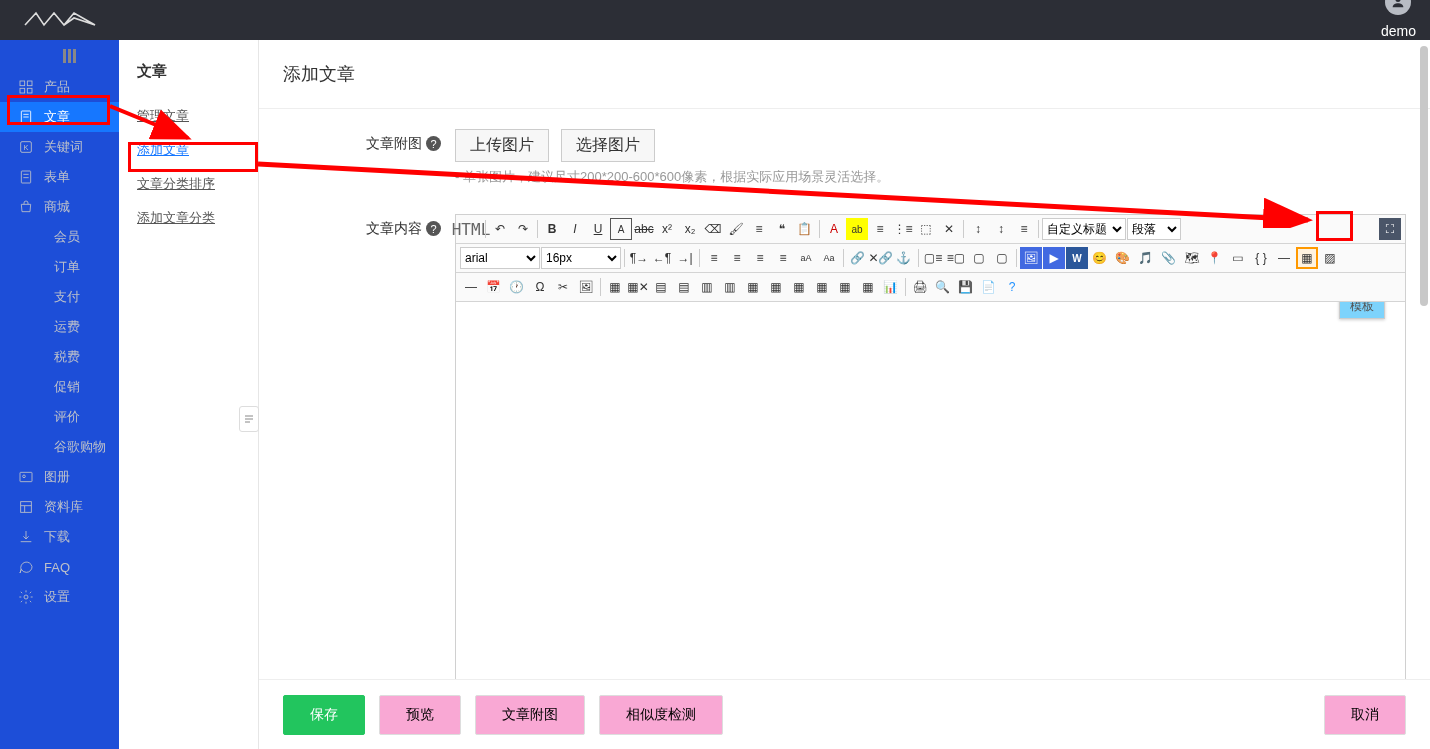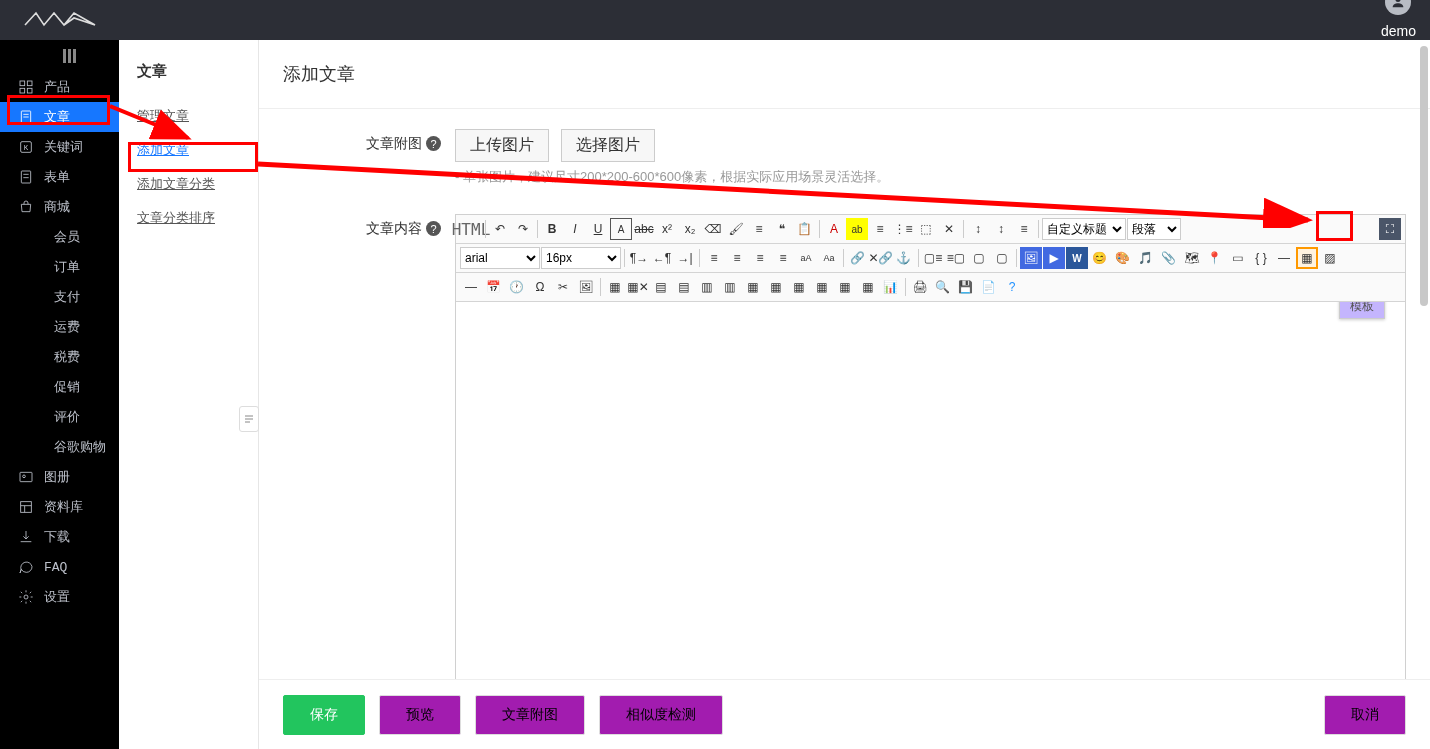--- a/index.html
+++ b/index.html
@@ -8,21 +8,21 @@
 
 .topbar { height:40px; background:#2c2e36; display:flex; align-items:center; justify-content:space-between; padding:0 14px 0 0; }
 .logo { width:119px; height:40px; display:flex; align-items:center; justify-content:center; }
 .logo svg { fill:#ccc; }
 .user { display:flex; align-items:center; gap:8px; color:#fff; cursor:pointer;flex-direction:column; }
 .avatar { width:26px; height:26px; border-radius:50%; background:#b8bcc4; display:flex; align-items:center; justify-content:center; }
 .avatar svg { fill:#2c2e36; }
 .caret-down { width:0; height:0; border-left:4px solid transparent; border-right:4px solid transparent; border-top:5px solid #fff; }
 
 
-.sidebar { position:absolute; top:40px; left:0; width:139px; bottom:0; background:#000000; color:#bcc0ca; overflow-y:auto;font-family:Liberation Mono, monospace; }
+.sidebar { position:absolute; top:40px; left:0; width:139px; bottom:0; background:#1d4ed8; color:#bcc0ca; overflow-y:auto; }
 .sidebar .collapse-bar { height:32px; display:flex; align-items:center; justify-content:center; cursor:pointer; }
 .sidebar .collapse-bar .bar { width:3px; height:14px; background:#888; margin:0 1px; }
 .nav-item { display:flex; align-items:center; height:30px; padding:0 8px 0 18px; cursor:pointer; font-size:13px; gap:10px; position:relative; }
 .nav-item.sub { padding-left:54px; }
 .nav-item.active { background:#1677ff; color:#fff; }
 .nav-item .icon-slot { width:16px; height:16px; display:flex; align-items:center; justify-content:center; }
 .nav-item svg { fill:none; stroke:#bcc0ca; stroke-width:1.3; }
 .nav-item.active svg { stroke:#fff; }
 .nav-item .expander { margin-left:auto; width:0; height:0; border-left:4px solid transparent; border-right:4px solid transparent; border-bottom:5px solid #bcc0ca; }
 
@@ -50,25 +50,25 @@
 
 
 .editor-wrap { border:1px solid #d0d0d0; background:#fff; }
 .editor-tb { background:#fafafa; border-bottom:1px solid #d4d4d4; padding:3px 4px; display:flex; flex-wrap:wrap; align-items:center; gap:1px; position:relative; }
 .tb-btn { width:22px; height:22px; display:flex; align-items:center; justify-content:center; cursor:pointer; border:1px solid transparent; font-size:12px; }
 .tb-btn.highlighted { border:2px solid #ff9900; background:#fff3e0; }
 .tb-sep { width:1px; height:18px; background:#ccc; margin:0 2px; }
 .tb-sel { height:22px; font-size:12px; border:1px solid #ccc; background:#fff; }
 .tb-html { font-size:16px; color:#666; font-family:monospace; padding:0 2px; }
 .editor-area { height:400px; background:#fff; }
-.editor-tooltip { position:absolute; right:20px; top:50px; background:#c4b5fd; border:1px solid #ccc; padding:3px 10px; font-size:12px; color:#555; box-shadow:0 1px 3px rgba(0,0,0,.2); }
+.editor-tooltip { position:absolute; right:20px; top:50px; background:#7dd3fc; border:1px solid #ccc; padding:3px 10px; font-size:12px; color:#555; box-shadow:0 1px 3px rgba(0,0,0,.2); }
 
 
 .footer { position:absolute; bottom:0; left:259px; right:0; height:70px; background:#fff; border-top:1px solid #eee; display:flex; align-items:center; padding:0 24px; gap:14px; }
-.btn { padding:10px 26px; border:1px solid #ddd; background:#a21caf; font-size:14px; cursor:pointer; border-radius:2px; }
+.btn { padding:10px 26px; border:1px solid #ddd; background:#f9a8d4; font-size:14px; cursor:pointer; border-radius:2px; }
 .btn.primary { background:#22c55e; color:#fff; border-color:#22c55e; }
 .btn.cancel { margin-left:auto; }
 
 
 .fake-scroll { position:absolute; right:2px; top:46px; width:8px; height:260px; background:#c8c8c8; border-radius:4px; }
 </style>
 </head>
 <body>
 
 <div class="topbar">
@@ -216,22 +216,22 @@
         <span>设置</span>
       </div>
     </div>
 </div>
 
 <div class="submenu">
   <h3>文章</h3>
   <div id="submenu-list">
       <div class="sm-item">管理文章</div>
       <div class="sm-item active">添加文章</div>
+      <div class="sm-item">文章分类排序</div>
       <div class="sm-item">添加文章分类</div>
-      <div class="sm-item">文章分类排序</div>
     </div>
   <div class="toggle">
     <svg width="12" height="12" viewBox="0 0 24 24">
         <path d="M4 6h16M4 12h16M4 18h10" stroke="#888" stroke-width="2"></path>
       </svg>
   </div>
 </div>
 
 <div class="content">
   <div class="page-title">添加文章</div>

